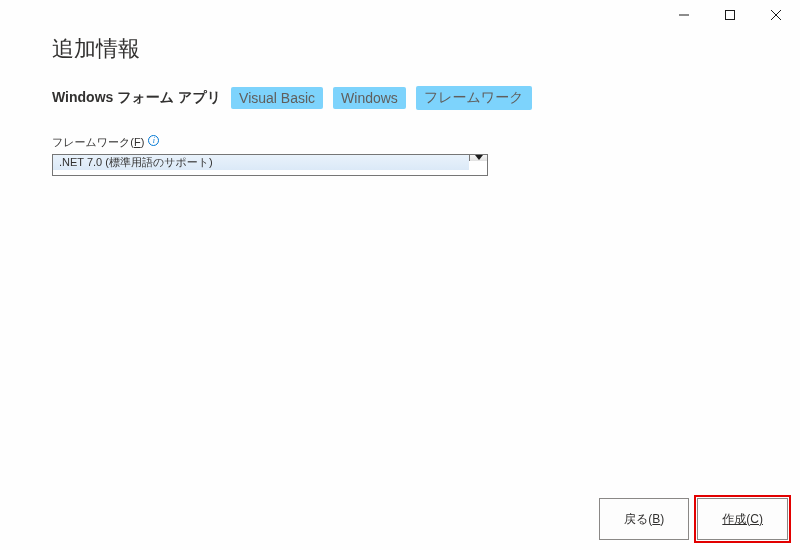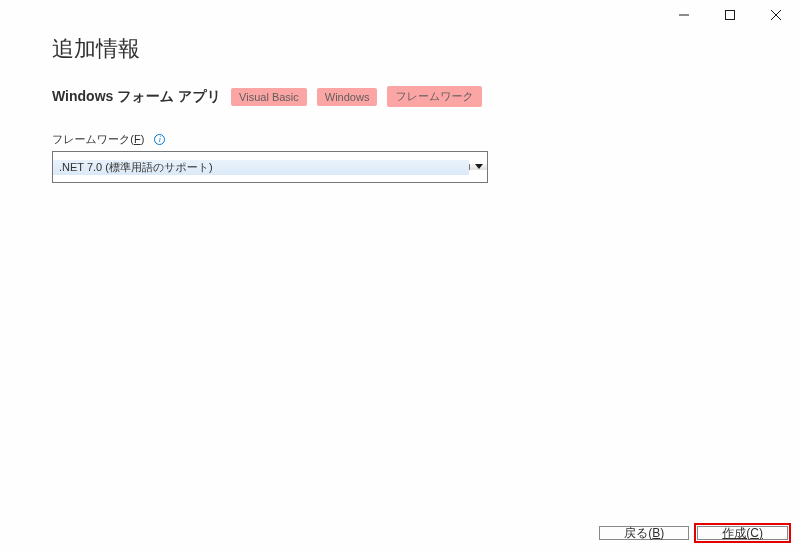--- a/index.html
+++ b/index.html
@@ -42,53 +42,52 @@
       align-items: center;
       gap: 10px;
       margin-bottom: 22px;
     }
     .proj-name {
       font-size: 14px;
       color: #323130;
       font-weight: 600;
     }
     .tag {
-      background: #fca5a5;
+      background: #7dd3fc;
       color: #605e5c;
-      font-size: 11px;
+      font-size: 14px;
       padding: 3px 8px;
       border-radius: 2px;
     }
     .field-label {
       font-size: 11px;
       color: #323130;
       display: inline-flex;
-      align-items: center;
-      gap: 10px;
+      gap: 4px;
       margin-bottom: 4px;
     }
     .info-icon {
       width: 11px;
       height: 11px;
       border: 1px solid #0078d4;
       border-radius: 50%;
       display: inline-flex;
       align-items: center;
       justify-content: center;
       color: #0078d4;
       font-size: 8px;
       font-style: italic;
       font-family: Georgia, serif;
     }
     .dropdown {
       width: 436px;
-      height: 32px;
+      height: 22px;
       border: 1px solid #767676;
       display: flex;
-      align-items: center;
+      align-items: flex-start;
       background: #fff;
       font-size: 11px;
     }
     .dropdown-value {
       flex: 1;
       padding: 0 6px;
       display: flex;
       align-items: center;
       color: #323130;
       background: linear-gradient(#e9f2fb, #dbe9f7);
@@ -103,21 +102,21 @@
     }
     .footer {
       position: absolute;
       bottom: 10px;
       right: 12px;
       display: flex;
       gap: 8px;
     }
     .btn {
       min-width: 84px;
-      height: 14px;
+      height: 42px;
       border: 1px solid #8a8886;
       background: #fdfdfd;
       font-size: 12px;
       color: #323130;
       display: flex;
       align-items: center;
       justify-content: center;
       padding: 0 24px;
       cursor: default;
     }

